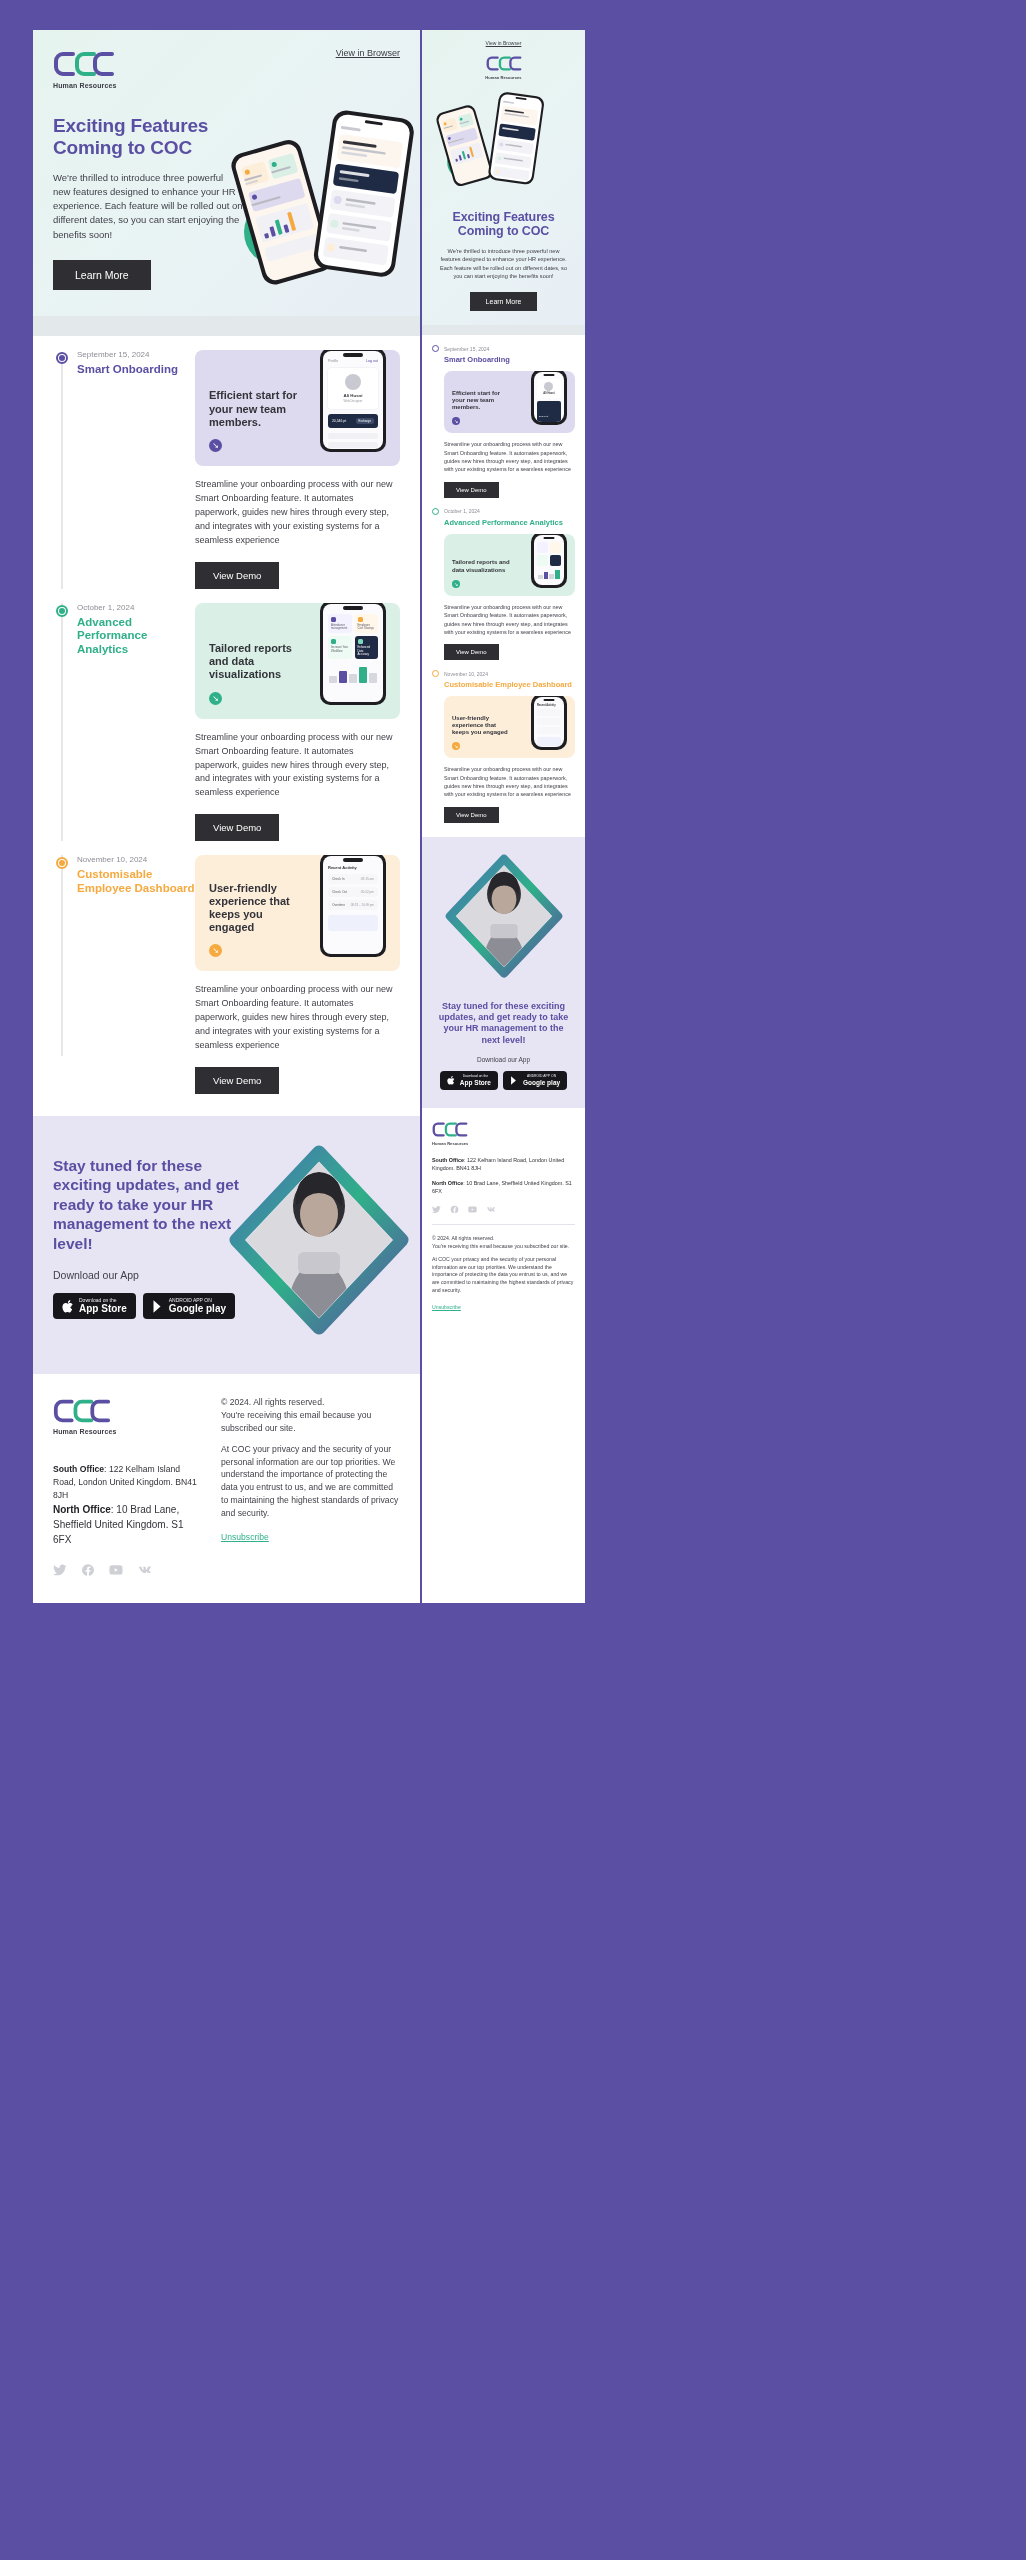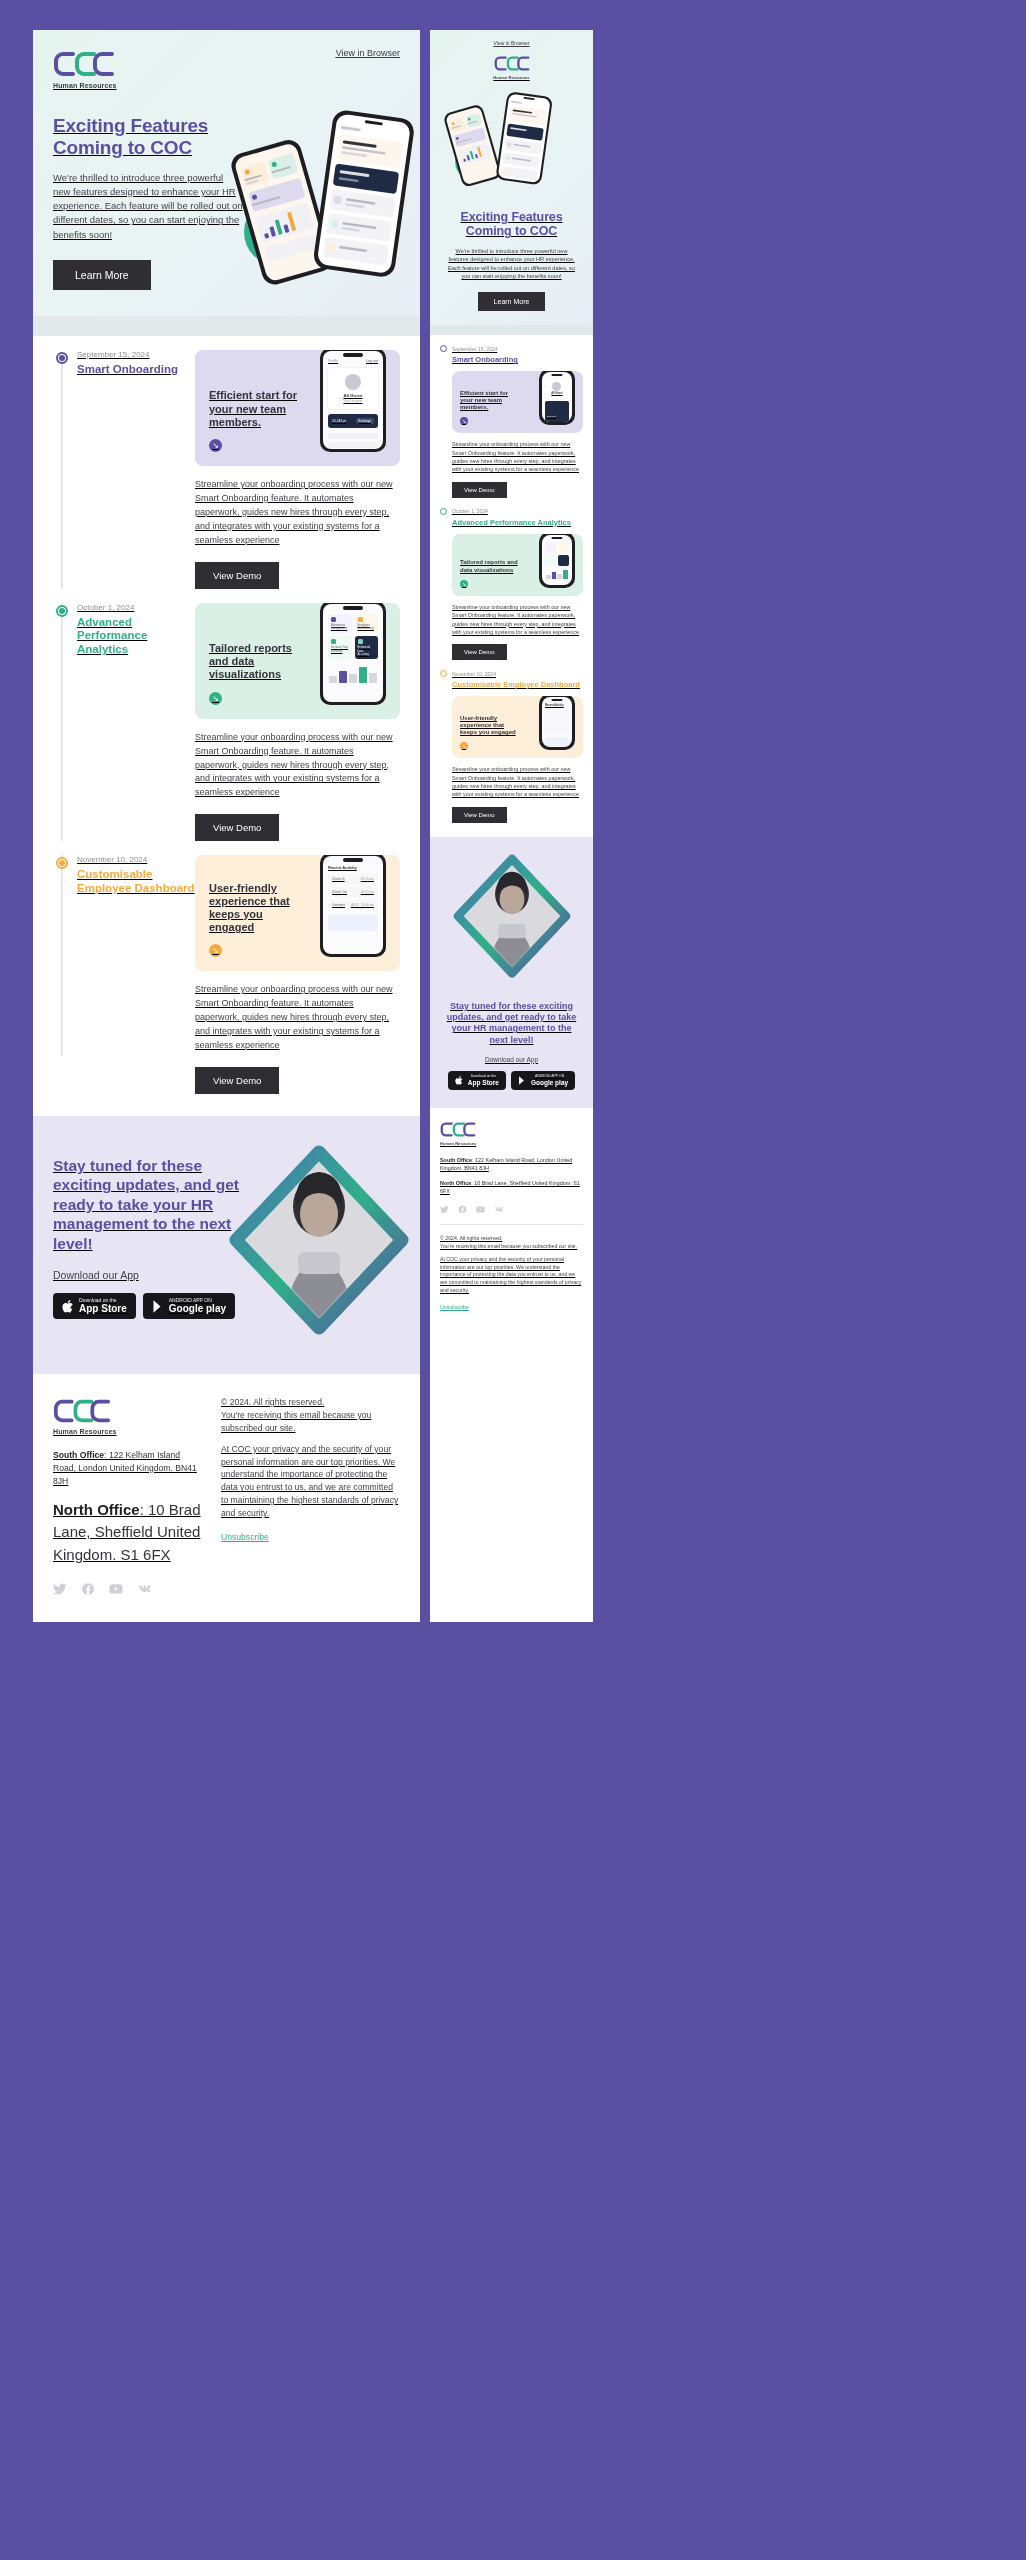--- a/index.html
+++ b/index.html
@@ -3,21 +3,21 @@
 <meta charset="utf-8">
 <style>
   * { box-sizing: border-box; margin: 0; padding: 0; }
   body {
     background: #5a4fa3;
     font-family: "Liberation Sans", sans-serif;
     width: 1026px; height: 2560px;
     overflow: hidden;
     position: relative;
   }
-  .stage { display: flex; gap: 10px; padding: 30px 4px 0 33px; text-decoration: underline; }
+  .stage { display: flex; gap: 2px; padding: 30px 4px 0 33px; }
 
   
   .panel { background: #ffffff; }
   .desktop { width: 387px; }
   .mobile  { width: 163px; }
 
   .hero {
     background: linear-gradient(135deg,#e6f4ef 0%,#e9f3f4 55%,#e7eef5 100%);
     position: relative; overflow: hidden;
   }
@@ -368,24 +368,24 @@
     <div class="foot" style="padding:22px 20px 26px 20px;display:flex;gap:18px;">
       <div style="width:150px;">
         <div class="logo-wrap">
           <svg class="logo-mark" width="58" height="30" viewBox="0 0 62 32">
             <path d="M20 6 H10 a7 7 0 0 0 -7 7 v6 a7 7 0 0 0 7 7 h10" fill="none" stroke="#5a4fa3" stroke-width="4" stroke-linecap="round"></path>
             <path d="M41 6 H31 a7 7 0 0 0 -7 7 v6 a7 7 0 0 0 7 7 h10" fill="none" stroke="#2fb089" stroke-width="4" stroke-linecap="round"></path>
             <path d="M59 6 H49 a7 7 0 0 0 -7 7 v6 a7 7 0 0 0 7 7 h10" fill="none" stroke="#5a4fa3" stroke-width="4" stroke-linecap="round"></path>
           </svg>
           <span class="logo-text">Human Resources</span>
         </div>
-        <div class="foot-addr" style="font-size:8.6px;margin-top:14px;">
+        <div class="foot-addr" style="font-size:8.6px;margin-top:28px;">
           <b>South Office</b><span>: </span><span>122 Kelham Island Road, London United Kingdom. BN41 8JH</span>
         </div>
-        <div class="foot-addr" style="font-size:15px;margin-top:11px;">
+        <div class="foot-addr" style="font-size:10px;">
           <b>North Office</b><span>: </span><span>10 Brad Lane, Sheffield United Kingdom. S1 6FX</span>
         </div>
         <div class="socials" style="gap:14px;margin-top:16px;">
           <svg width="14" height="14" viewBox="0 0 24 24">
               <path class="soc" d="M23 4.9c-.8.4-1.7.6-2.6.8 1-.6 1.7-1.5 2-2.6-.9.5-1.9.9-3 1.1-.8-.9-2-1.5-3.4-1.5-2.6 0-4.7 2.1-4.7 4.7 0 .4 0 .7.1 1C7.5 8.2 4 6.3 1.7 3.4c-.4.7-.6 1.5-.6 2.4 0 1.6.8 3.1 2.1 3.9-.8 0-1.5-.2-2.1-.6 0 2.3 1.6 4.2 3.8 4.6-.4.1-.8.2-1.2.2-.3 0-.6 0-.9-.1.6 1.9 2.3 3.2 4.4 3.3-1.6 1.3-3.6 2-5.8 2H0c2.1 1.4 4.6 2.1 7.3 2.1 8.7 0 13.5-7.2 13.5-13.5v-.6c.9-.7 1.7-1.5 2.2-2.4z"></path>
             </svg>
           <svg width="14" height="14" viewBox="0 0 24 24">
               <path class="soc" d="M12 2a10 10 0 0 0-1.6 19.9v-7h-2.5V12h2.5V9.8c0-2.5 1.5-3.9 3.8-3.9 1.1 0 2.2.2 2.2.2v2.4h-1.2c-1.2 0-1.6.8-1.6 1.6V12h2.7l-.4 2.9h-2.3v7A10 10 0 0 0 12 2z"></path>
             </svg>
           <svg width="14" height="14" viewBox="0 0 24 24">

